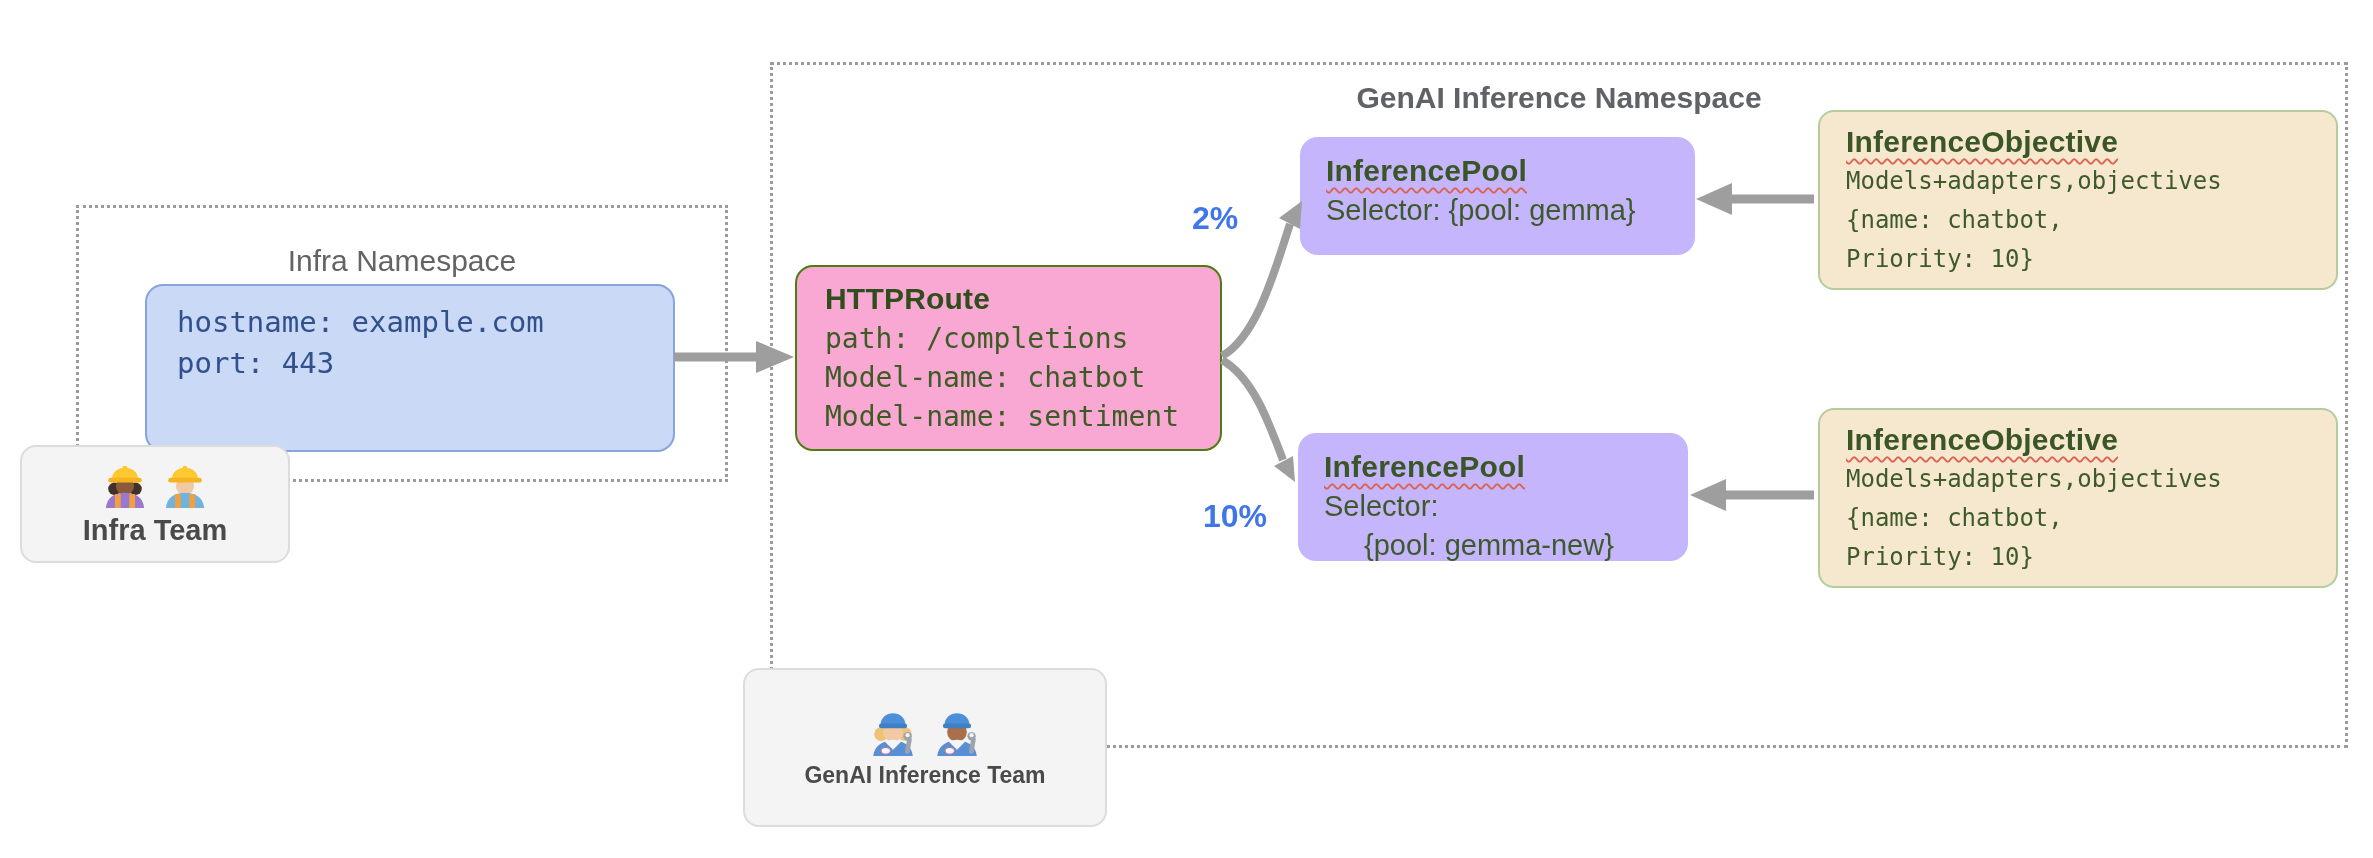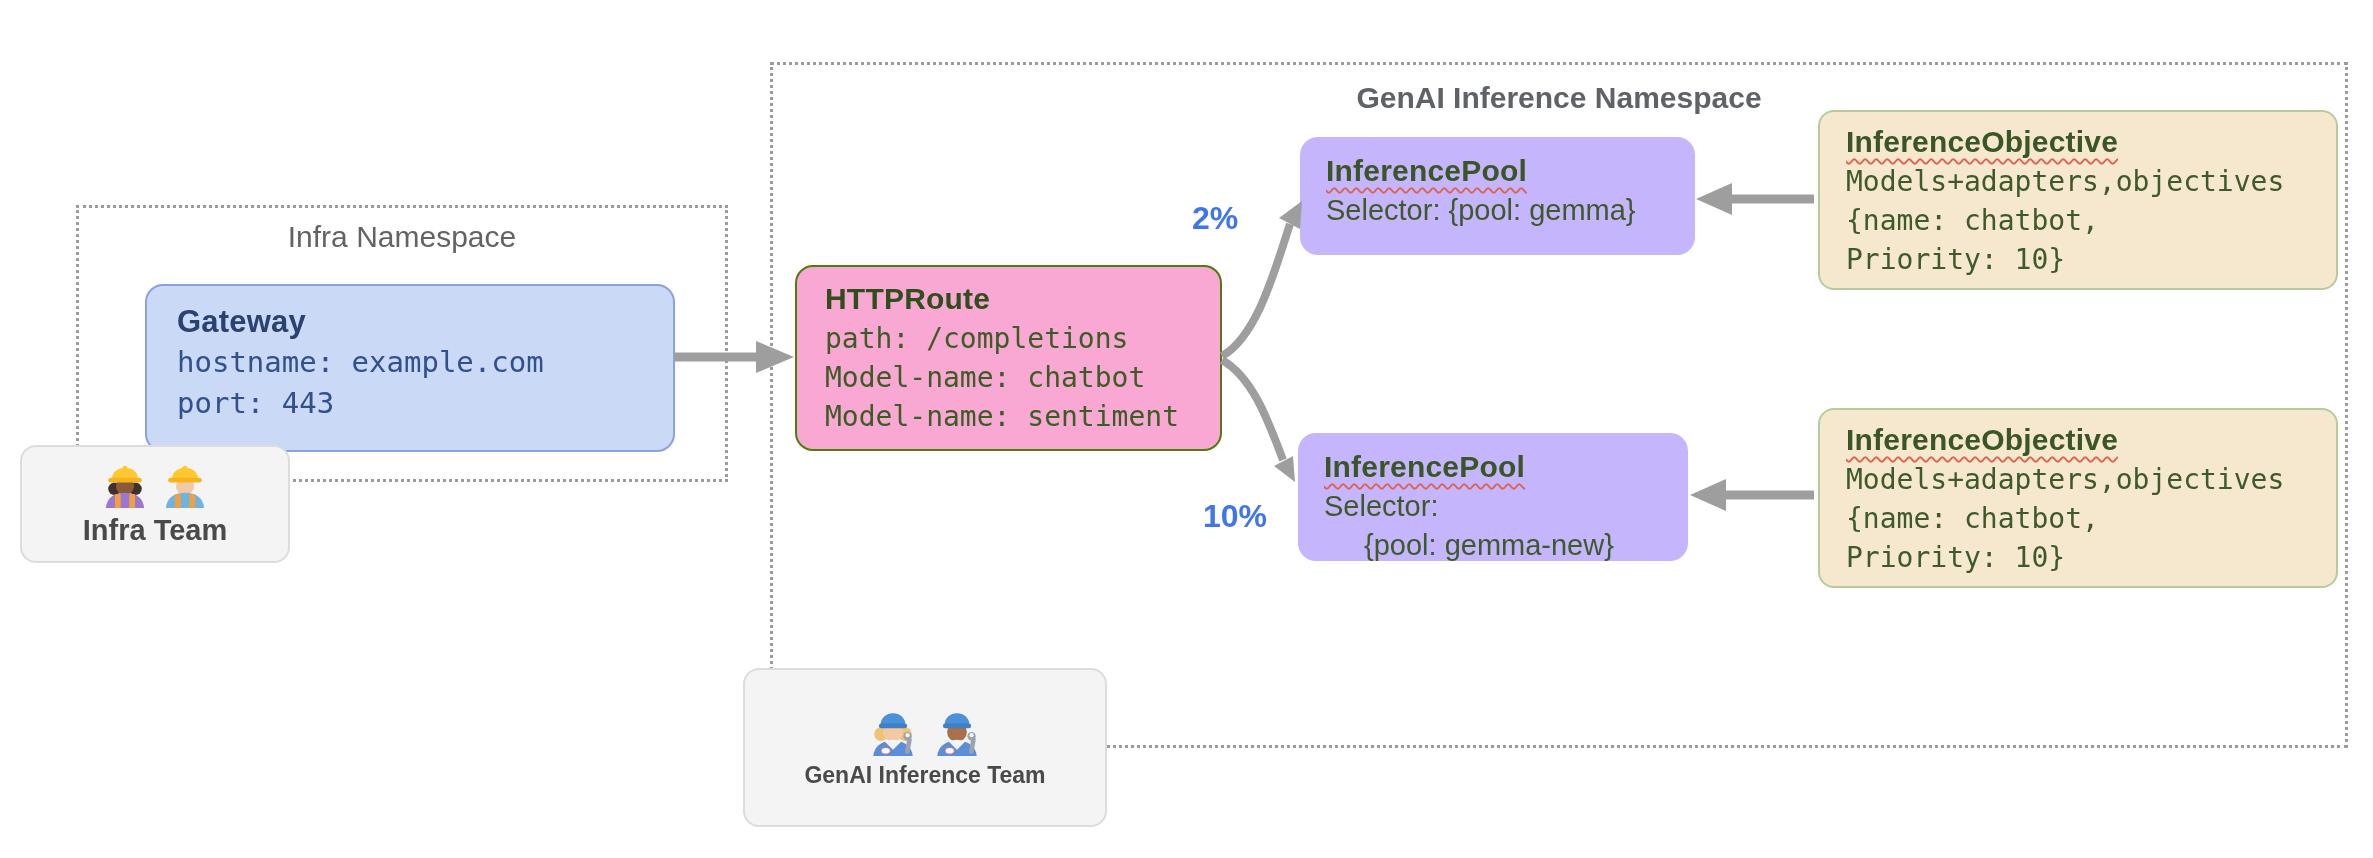--- a/index.html
+++ b/index.html
@@ -17,21 +17,21 @@
     box-sizing:border-box;
     background:transparent;
   }
   .ns-infra{left:76px;top:205px;width:652px;height:277px;}
   .ns-genai{left:770px;top:62px;width:1578px;height:686px;}
   .ns-label{
     text-align:center;
     color:#636363;
     font-size:30px;
     font-weight:500;
-    margin-top:12px;
+    margin-top:36px;
   }
   .ns-label.bold{font-weight:700;color:#5f6368;margin-top:16px;}
 
   
   .card{
     position:absolute;
     box-sizing:border-box;
     border-radius:18px;
     z-index:10;
   }
@@ -83,21 +83,21 @@
   .pool .title{color:#3a5526;}
   .pool-1{left:1300px;top:137px;width:395px;height:118px;}
   .pool-2{left:1298px;top:433px;width:390px;height:128px;}
   .indent{padding-left:40px;}
 
   .objective{
     background:#f6e8ce;border:2px solid #b3cd9d;border-radius:16px;
     padding:10px 26px;
   }
   .objective .title{color:#3a5526;}
-  .objective .mono{color:#3f5a2a;font-size:28px;line-height:39px;}
+  .objective .mono{color:#3f5a2a;font-size:24px;line-height:39px;}
   .obj-1{left:1818px;top:110px;width:520px;height:180px;}
   .obj-2{left:1818px;top:408px;width:520px;height:180px;}
 
   
   .team{
     position:absolute;
     background:#f4f4f4;
     border:2px solid #dcdcdc;
     border-radius:16px;
     box-sizing:border-box;
@@ -147,21 +147,20 @@
 
   <div class="namespace ns-infra">
     <div class="ns-label">Infra Namespace</div>
   </div>
 
   <div class="namespace ns-genai">
     <div class="ns-label bold">GenAI Inference Namespace</div>
   </div>
 
   <div class="card gateway">
-    <div class="title">Gateway</div>
     <div class="mono">hostname: example.com</div>
     <div class="mono">port: 443</div>
   </div>
 
   <div class="card httproute">
     <div class="title">HTTPRoute</div>
     <div class="mono">path: /completions</div>
     <div class="mono">Model-name: chatbot</div>
     <div class="mono">Model-name: sentiment</div>
   </div>

